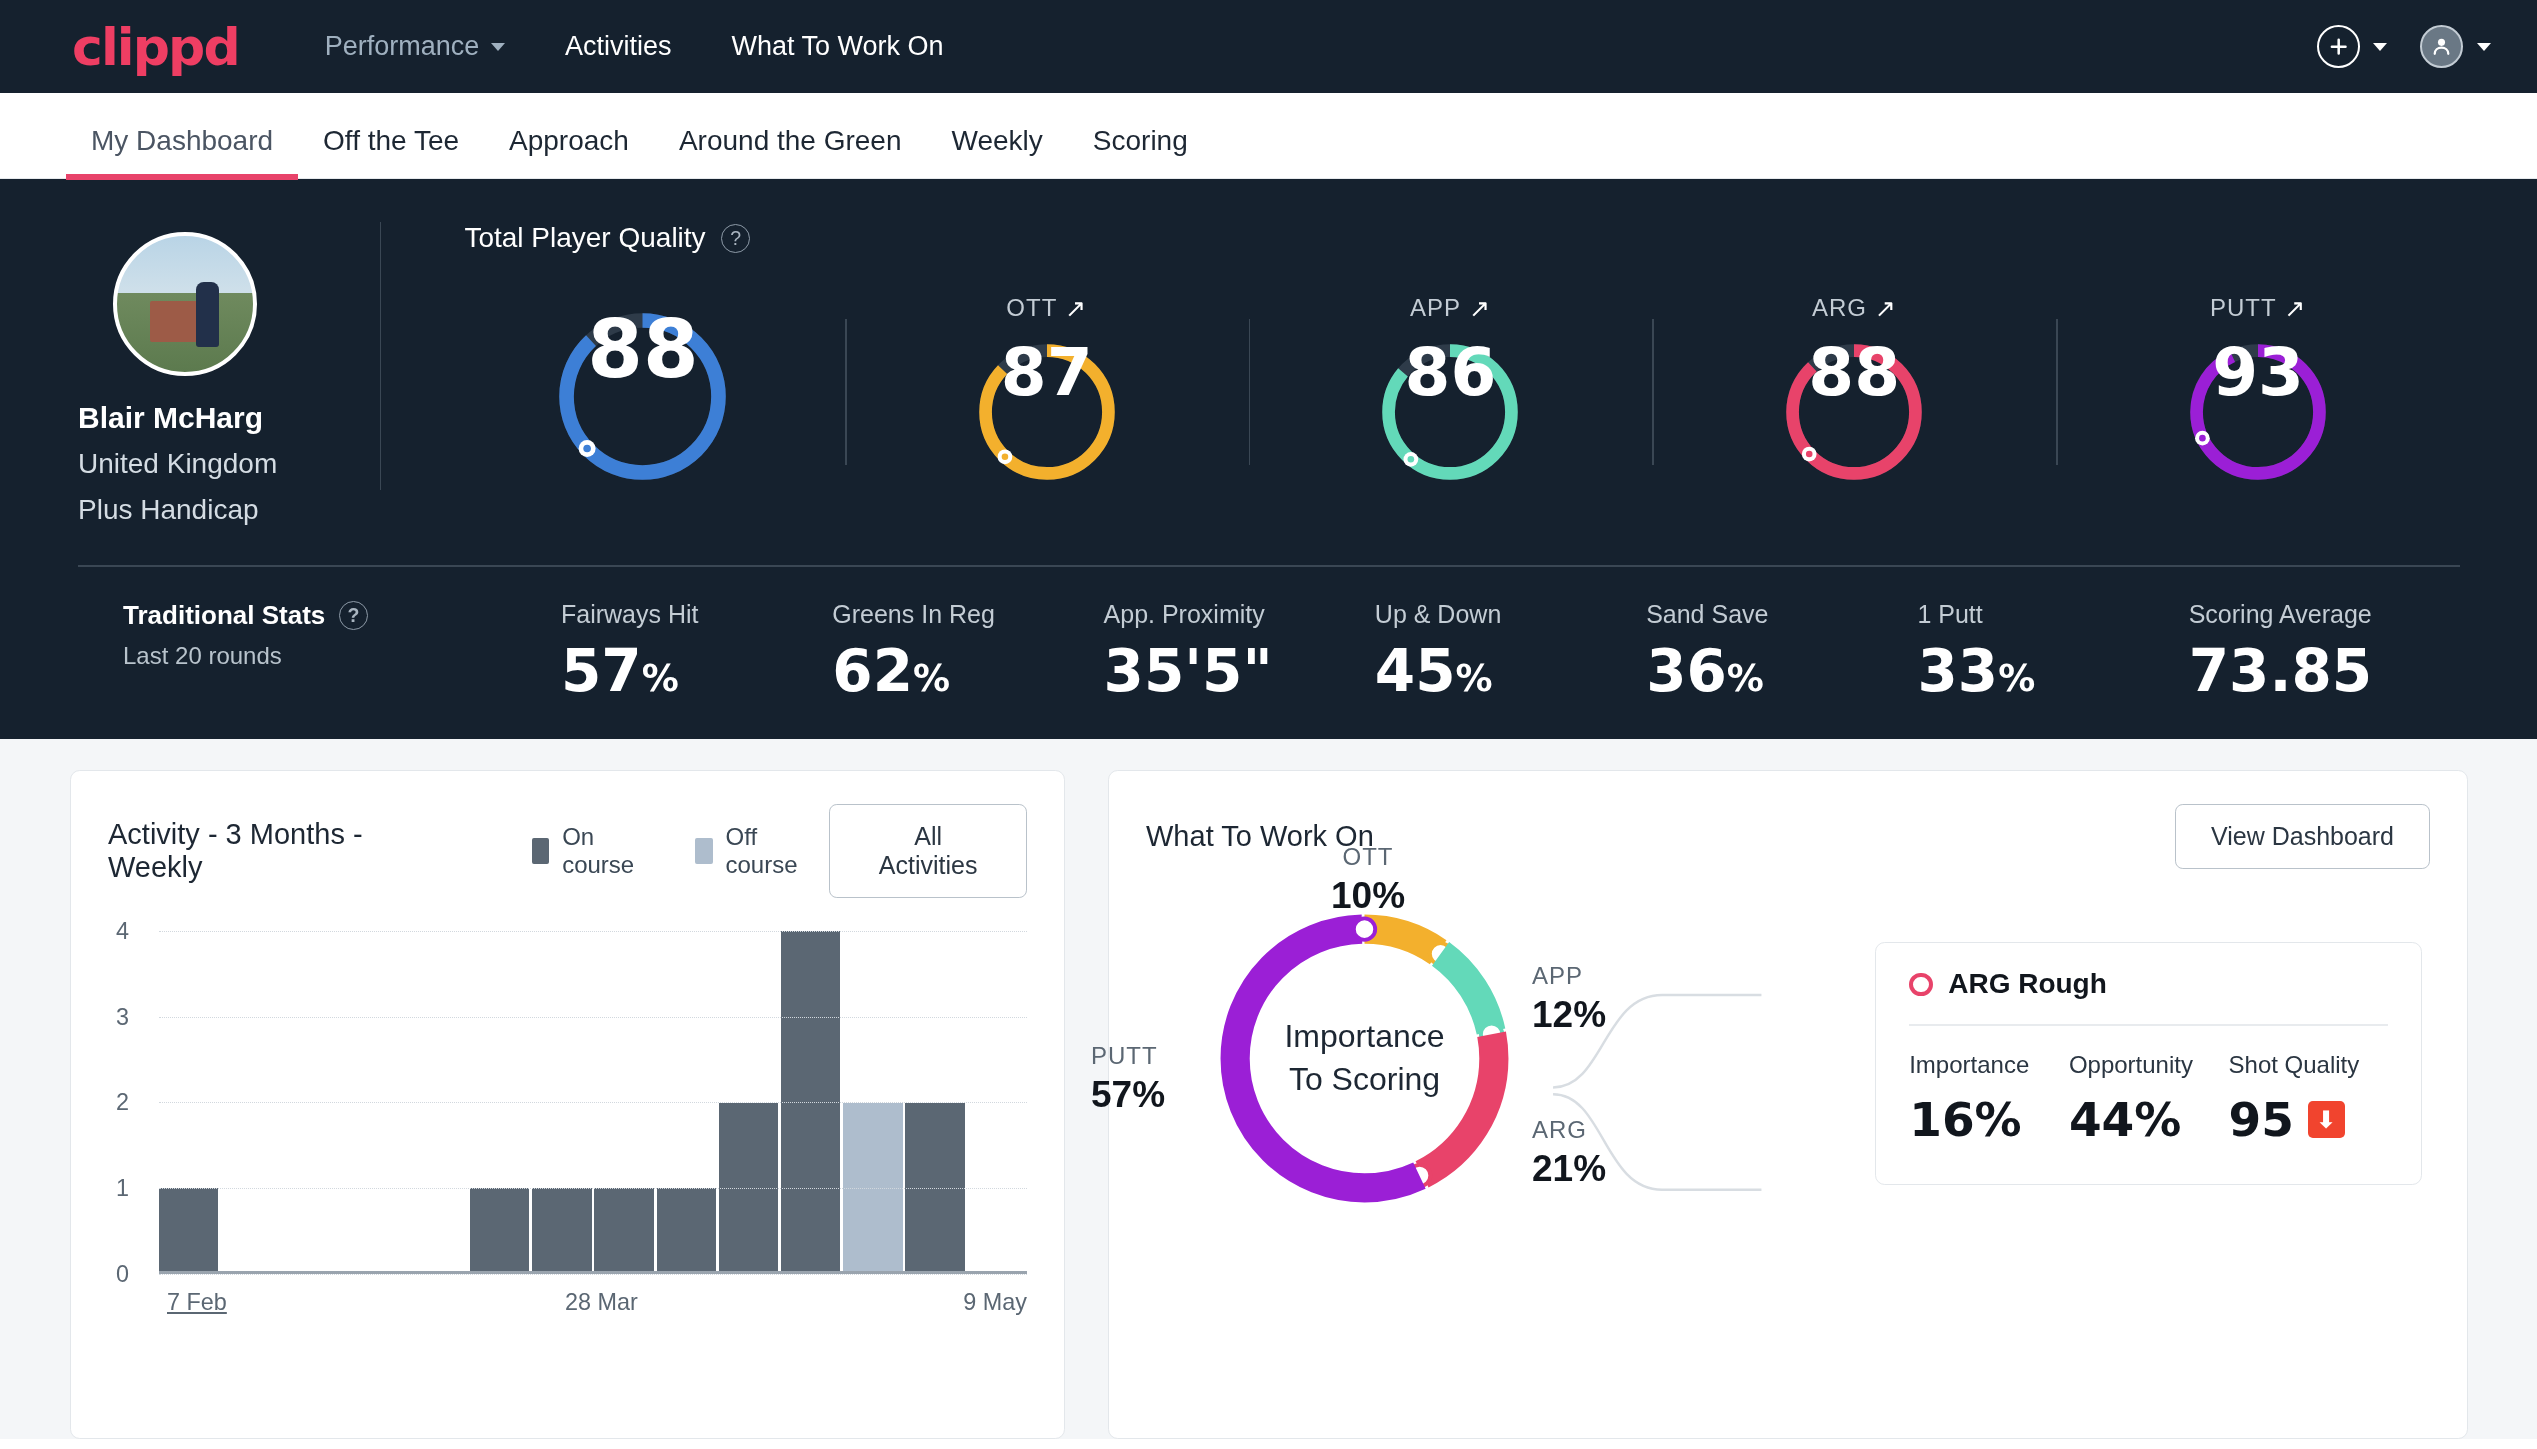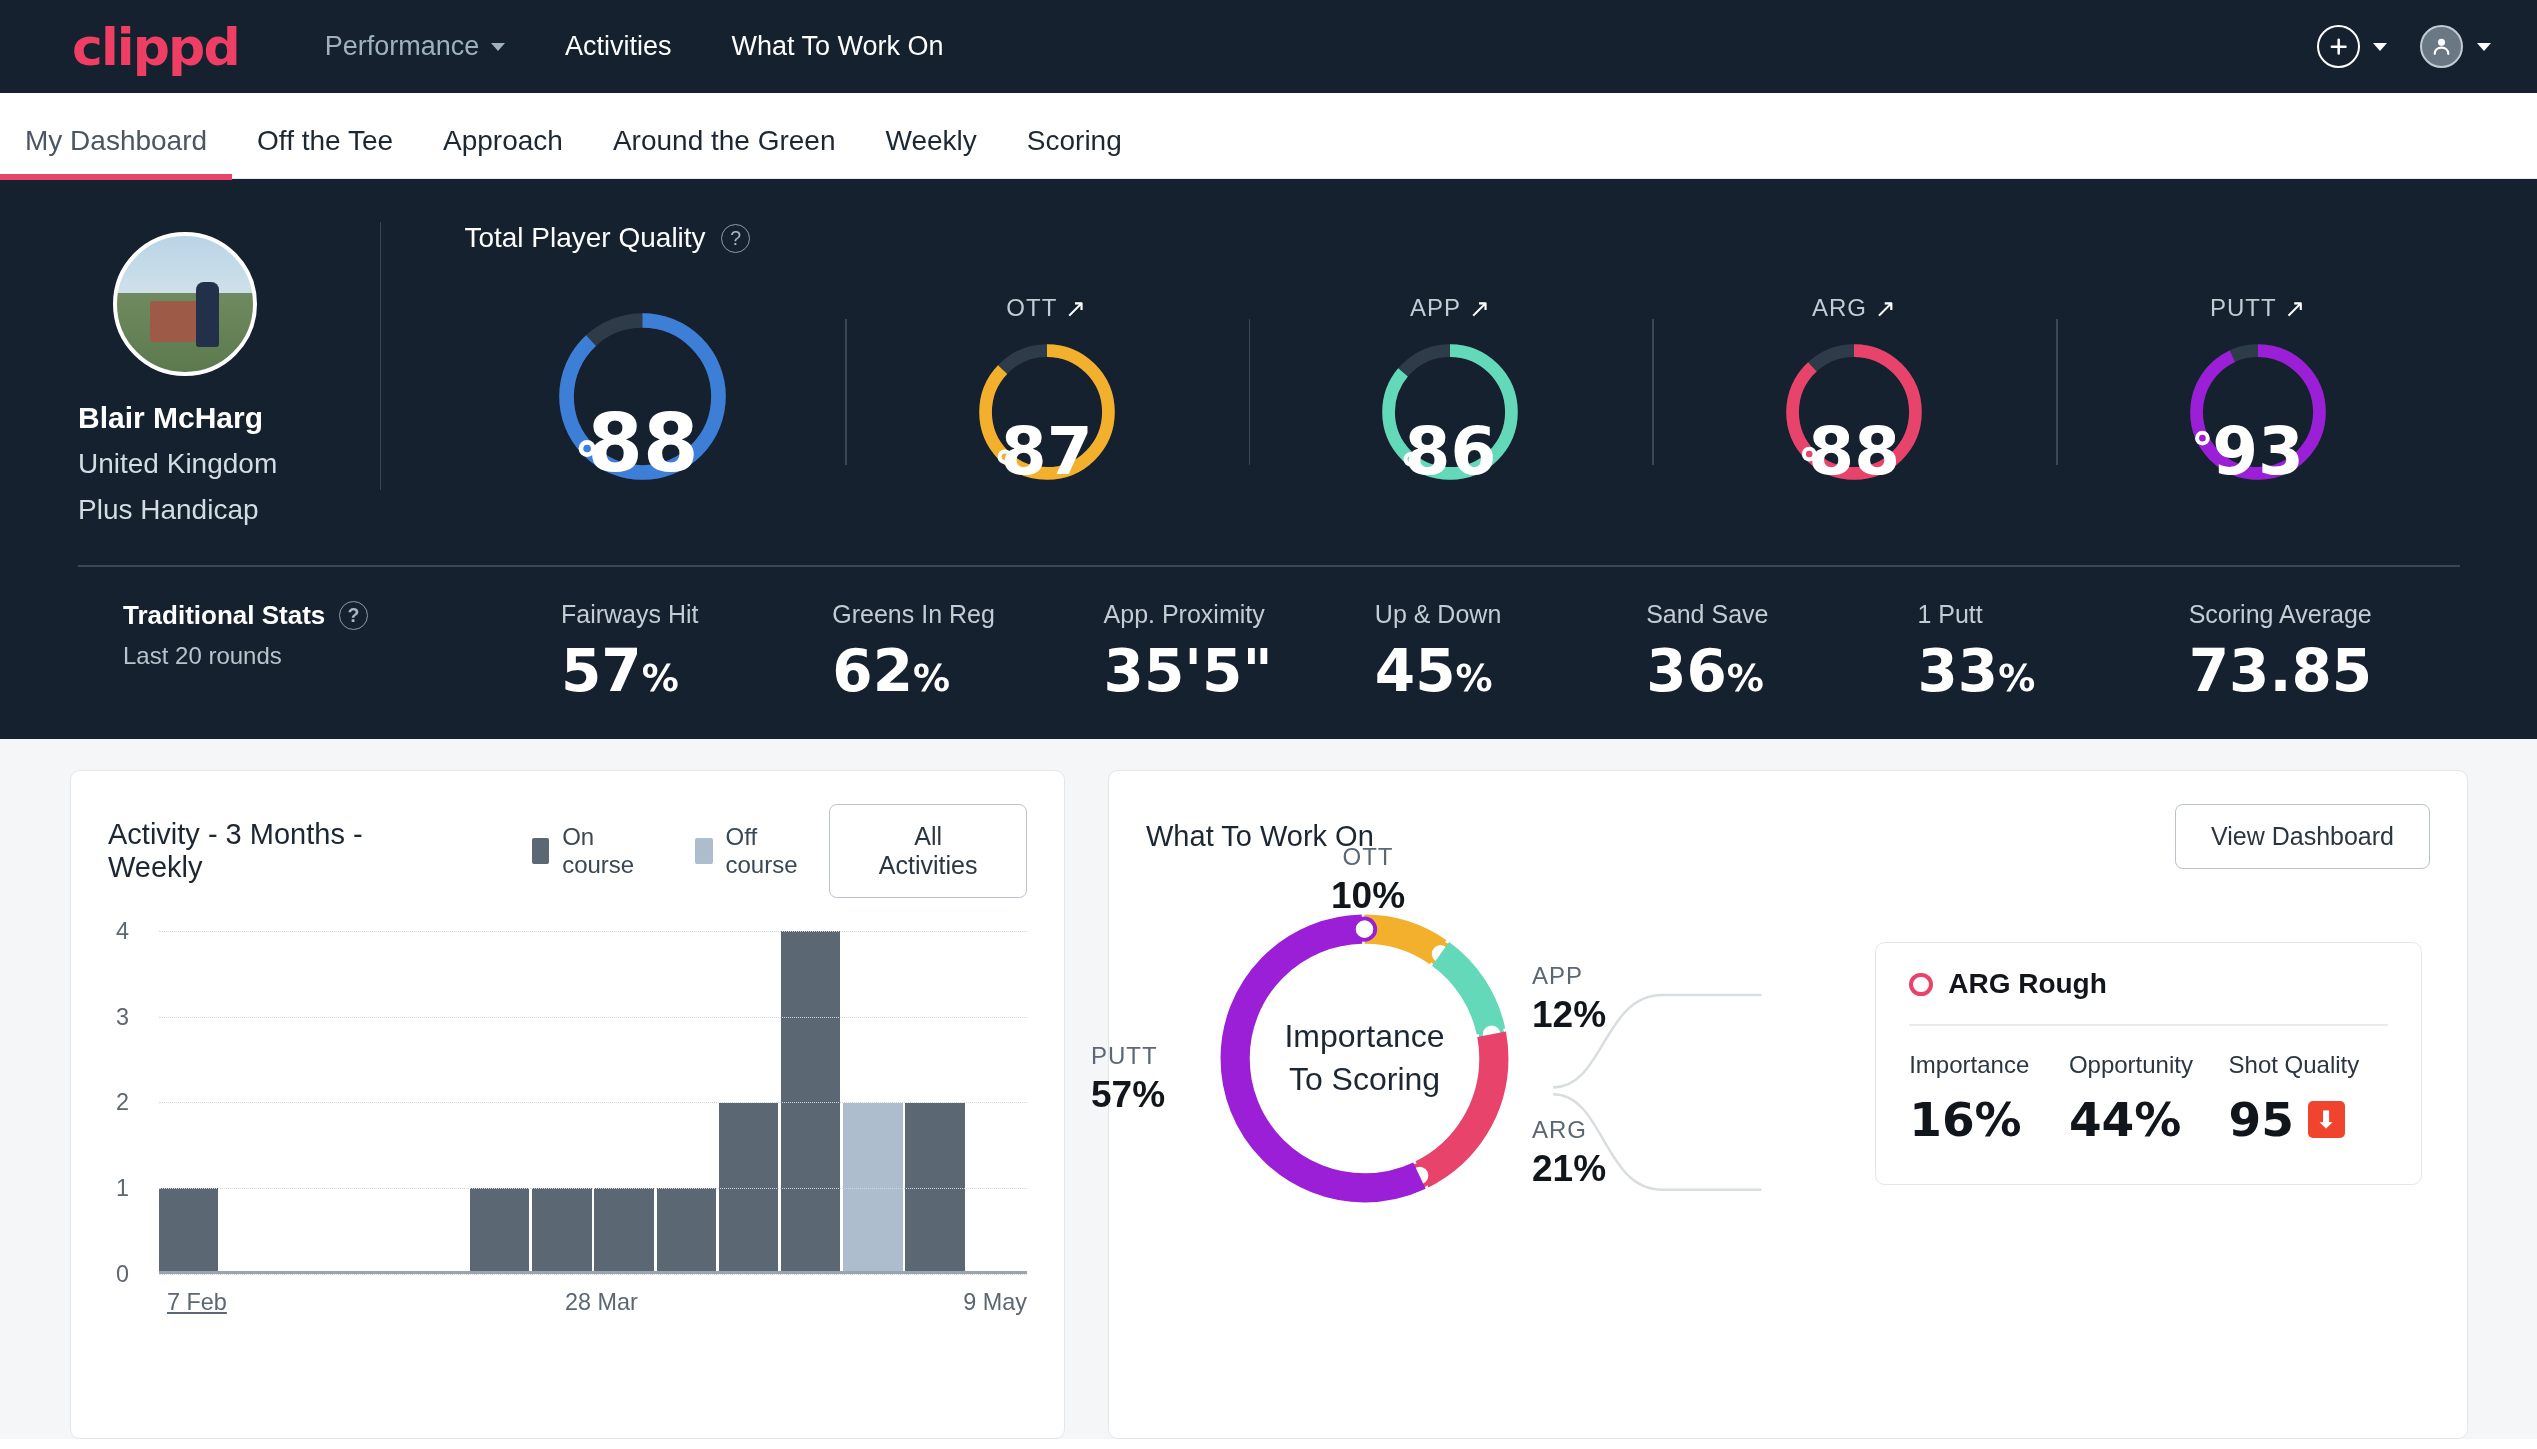--- a/index.html
+++ b/index.html
@@ -33,21 +33,21 @@
   .circ {
     width: 43px; height: 43px; border-radius: 50%;
     border: 2.4px solid #ffffff; display: flex;
     align-items: center; justify-content: center;
   }
   .circ.filled { background: #6a7885; border-color: #c3ccd4; }
 
   
   .tabbar {
     height: 86px; background: #ffffff; display: flex;
-    align-items: flex-end; gap: 0;
+    align-items: flex-end; padding-left: 66px; gap: 0;
     border-bottom: 1.9px solid #e6e9ec;
   }
   .tab {
     font-size: 28px; color: #1d2733; padding: 0 25px 21.4px 25px;
     cursor: pointer; position: relative;
   }
   .tab.active { color: #4b5563; }
   .tab.active::after {
     content: ""; position: absolute; left: 0; right: 0; bottom: -1.9px;
     height: 5.8px; background: #e8436a;
@@ -90,21 +90,21 @@
   }
   .gcell + .gcell::before {
     content: ""; position: absolute; left: 0; top: 25px; bottom: 25px;
     width: 1.9px; background: #3a4754;
   }
   .glabel {
     color: #c3ccd4; font-size: 24px; margin-bottom: 11.7px;
     display: flex; align-items: center; gap: 7.8px; letter-spacing: 1px;
   }
   .garrow { font-size: 25px; color: #ffffff; }
-  .ring { position: relative; display: flex; align-items: flex-end; justify-content: center; }
+  .ring { position: relative; display: flex; align-items: flex-start; justify-content: center; }
   .ring svg { display: block; transform: rotate(-90deg); }
   .ring .val {
     position: absolute; color: #ffffff; font-weight: 700;
     font-family: "DejaVu Sans", sans-serif;
   }
   .ring.big .val { font-size: 80px; }
   .ring.sm .val { font-size: 66px; }
 
   
   .hero-divider { height: 1.9px; background: #3a4754; margin: 39px 78px 0 78px; }

